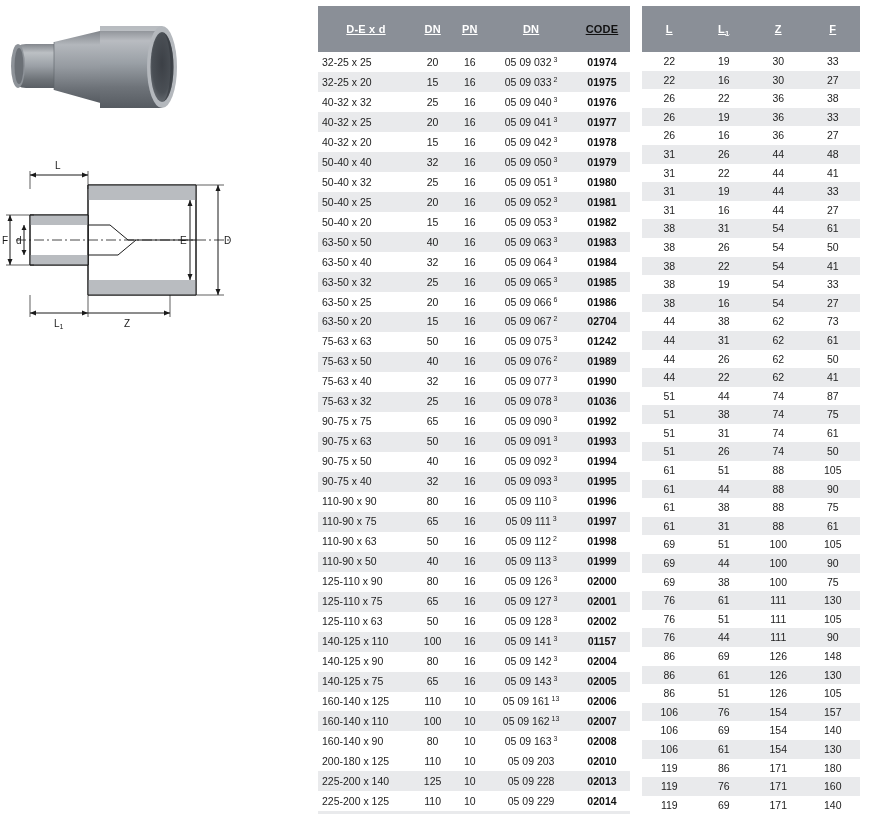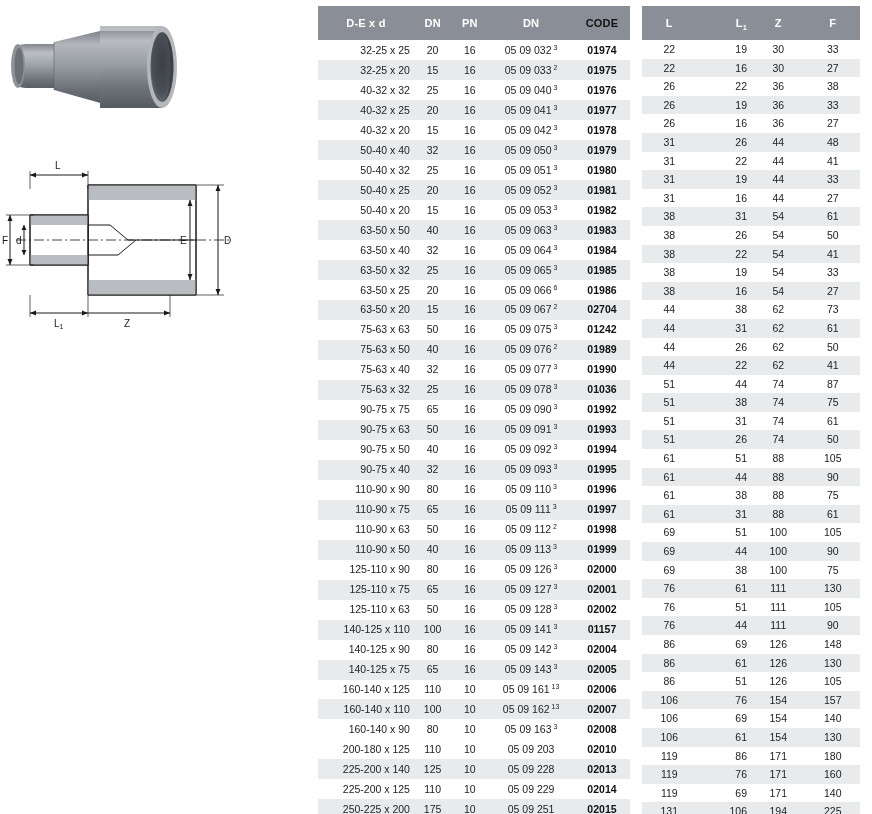--- a/index.html
+++ b/index.html
@@ -58,43 +58,44 @@
   }
   table.main { width: 312px; }
   table.dims { width: 218px; }
 
   thead th {
     background: #8a8f97;
     color: #ffffff;
     font-weight: bold;
     font-size: 11px;
     height: 14px;
-    padding: 10px 4px;
+    padding: 16px 4px;
     text-align: center;
     letter-spacing: 0.2px;
+    text-decoration: underline;
   }
   thead th.first { text-align: center; }
   tbody td {
     height: 18.6px;
     padding: 0 4px;
     text-align: center;
     white-space: nowrap;
     line-height: 18.6px;
   }
   tbody tr.odd td { background: #ffffff; }
   tbody tr.even td { background: #e9eaec; }
 
-  .c-desc { width: 96px; text-align: right; }
+  .c-desc { width: 96px; text-align: left; }
   .c-dn   { width: 34px; }
   .c-pn   { width: 34px; }
   .c-code { width: 86px; }
   .c-art  { width: 54px; font-weight: bold; color: #111; }
 
   .c-l  { width: 54px; }
-  .c-l1 { width: 54px; text-align: right; }
+  .c-l1 { width: 54px; }
   .c-z  { width: 54px; }
   .c-f  { width: 54px; }
 
   sup {
     font-size: 7px;
     vertical-align: super;
     line-height: 0;
   }
 
   

